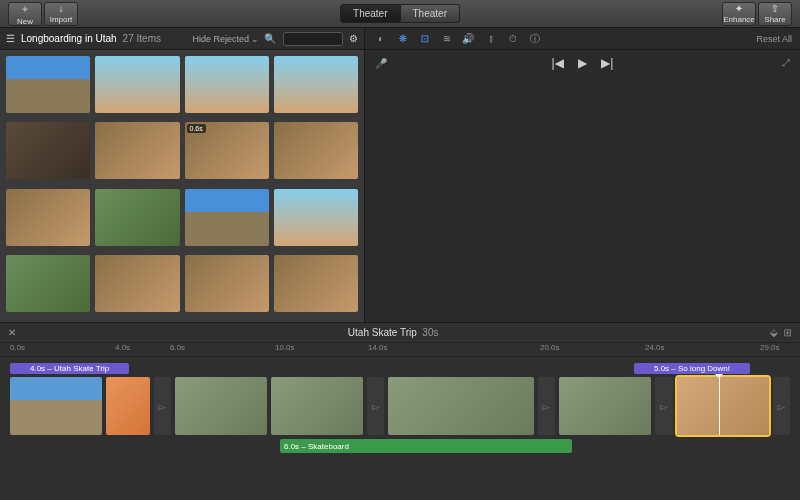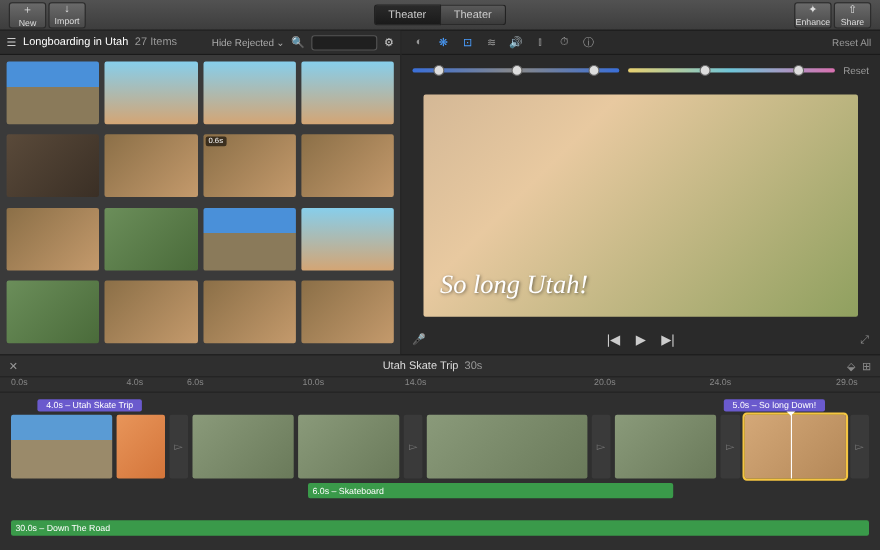--- a/index.html
+++ b/index.html
@@ -50,21 +50,21 @@
 .timeline{height:178px;background:#2f2f2f;border-top:1px solid #1a1a1a;display:flex;flex-direction:column;}
 .tl-header{height:20px;display:flex;align-items:center;padding:0 8px;gap:8px;border-bottom:1px solid #222;}
 .tl-close{color:#999;cursor:pointer;}
 .tl-title{flex:1;text-align:center;font-size:10px;color:#ddd;}
 .tl-duration{color:#999;}
 .tl-icons{display:flex;gap:6px;color:#888;}
 .tl-ruler{height:14px;display:flex;padding:0 10px;font-size:8px;color:#888;position:relative;border-bottom:1px solid #222;}
 .tl-ruler span{position:absolute;}
 .tl-tracks{flex:1;position:relative;padding:4px 10px;}
 .track-title{height:14px;display:flex;align-items:center;}
-.title-clip{background:#6a5acd;color:#fff;font-size:8px;padding:1px 8px;border-radius:2px;margin-left:24px;}
+.title-clip{background:#6a5acd;color:#fff;font-size:8px;padding:1px 20px;border-radius:2px;}
 .track-video{height:58px;display:flex;gap:4px;margin-top:2px;position:relative;}
 .vclip{background:linear-gradient(135deg,#7a9bc4,#5a7ba4);border-radius:2px;position:relative;height:100%;}
 .vclip.road{background:linear-gradient(#5a9bd4 40%,#9a8a6a 40%);}
 .vclip.orange{background:linear-gradient(135deg,#e8955a,#d4753a);}
 .vclip.skate{background:linear-gradient(135deg,#8a9a7a,#6a7a5a);}
 .vclip.people{background:linear-gradient(135deg,#d4a878,#b48858);}
 .vclip.sel{outline:2px solid #f5c542;}
 .trans{width:18px;height:100%;display:flex;align-items:center;justify-content:center;color:#777;background:#3a3a3a;border-radius:2px;}
 .track-audio{height:14px;margin-top:4px;}
 .audio-clip{background:#3a9a4a;height:100%;border-radius:2px;font-size:8px;color:#fff;padding:1px 4px;display:flex;align-items:center;}
@@ -145,37 +145,20 @@
       <span class="pv-tool">◐</span>
       <span class="pv-tool active">❋</span>
       <span class="pv-tool active">⊡</span>
       <span class="pv-tool">≋</span>
       <span class="pv-tool">🔊</span>
       <span class="pv-tool">⫾</span>
       <span class="pv-tool">⏱</span>
       <span class="pv-tool">ⓘ</span>
       <span class="pv-reset">Reset All</span>
     </div>
-    <div class="pv-sliders">
-      <div class="slider s1">
-          <span class="shandle" style="left:10%"></span>
-          <span class="shandle" style="left:48%"></span>
-          <span class="shandle" style="left:85%"></span>
-        </div>
-      <div class="slider s2">
-          <span class="shandle" style="left:35%"></span>
-          <span class="shandle" style="left:80%"></span>
-        </div>
-      <span class="slider-reset">Reset</span>
-    </div>
-    <div class="pv-viewer">
-      <div class="pv-img">
-        <span class="pv-caption">So long Utah!</span>
-      </div>
-    </div>
     <div class="pv-controls">
       <span class="pc-mic">🎤</span>
       <span class="pc-btn">|◀</span>
       <span class="pc-btn">▶</span>
       <span class="pc-btn">▶|</span>
       <span class="pc-full">⤢</span>
     </div>
   </div>
 </div>
 
@@ -213,19 +196,16 @@
       <div class="trans">▻</div>
       <div class="vclip skate" style="width:150px"></div>
       <div class="trans">▻</div>
       <div class="vclip skate" style="width:95px"></div>
       <div class="trans">▻</div>
       <div class="vclip people sel" style="width:95px"></div>
       <div class="trans">▻</div>
       <div class="playhead"></div>
     </div>
     <div class="track-audio">
-      <div class="audio-clip" style="margin-left:270px;width:332px">6.0s – Skateboard</div>
-    </div>
-    <div class="track-music">
-      <div class="music-clip" style="width:100%">30.0s – Down The Road</div>
+      <div class="audio-clip" style="margin-left:270px;width:292px">6.0s – Skateboard</div>
     </div>
   </div>
 </div>
 
 </body></html>

